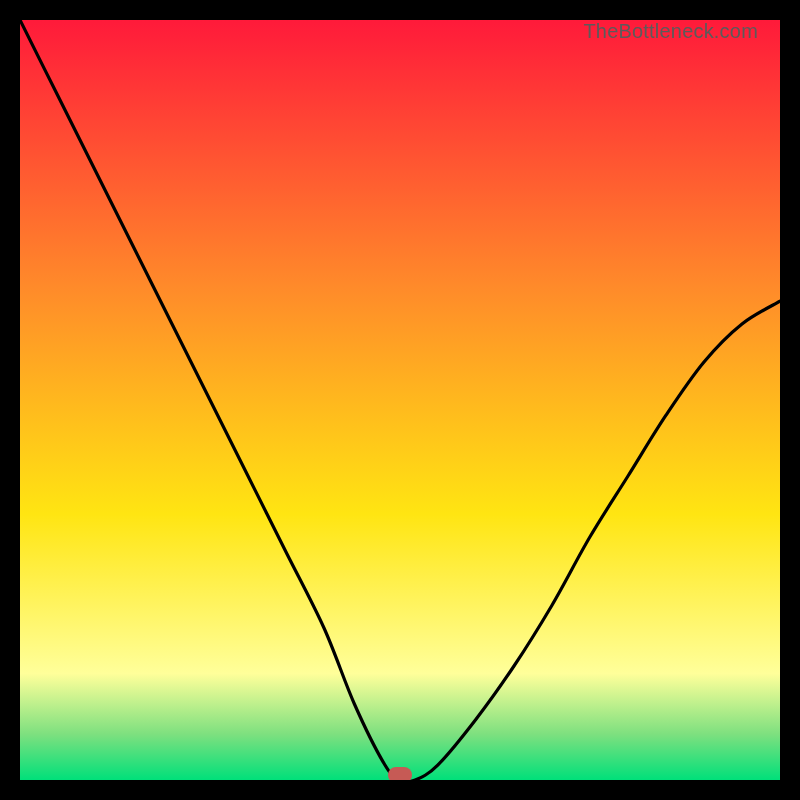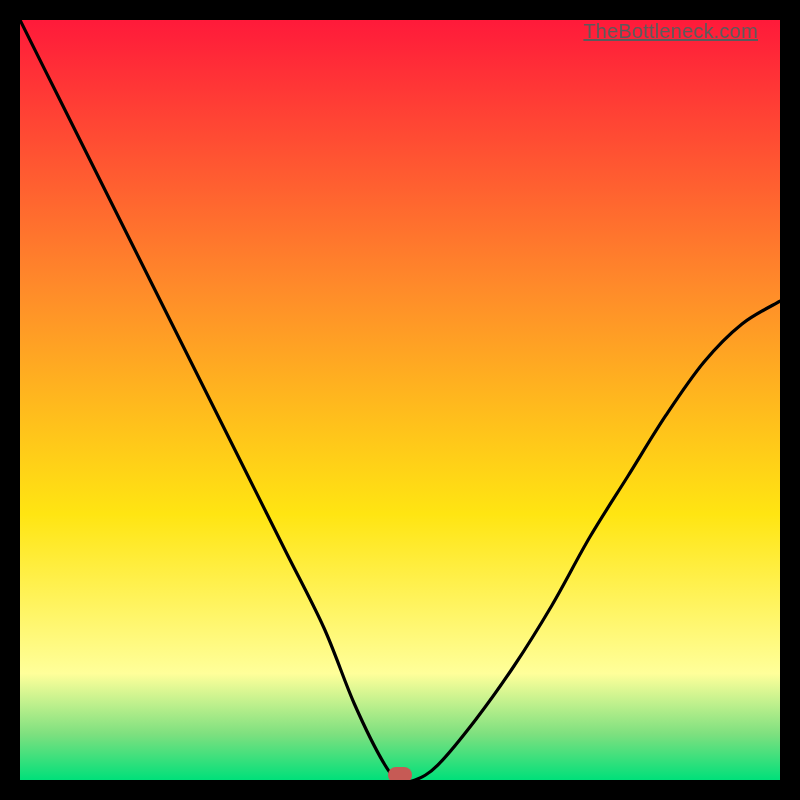--- a/index.html
+++ b/index.html
@@ -30,21 +30,20 @@
   }
   .watermark {
     position: absolute;
     top: 0;
     right: 22px;
     font-family: Arial, Helvetica, sans-serif;
     font-size: 20px;
     color: #5b5b5b;
     letter-spacing: 0.2px;
     user-select: none;
-    text-decoration: underline;
   }
   svg.curve {
     position: absolute;
     left: 0; top: 0; width: 100%; height: 100%;
   }
   .marker {
     position: absolute;
     width: 24px;
     height: 16px;
     border-radius: 8px;

